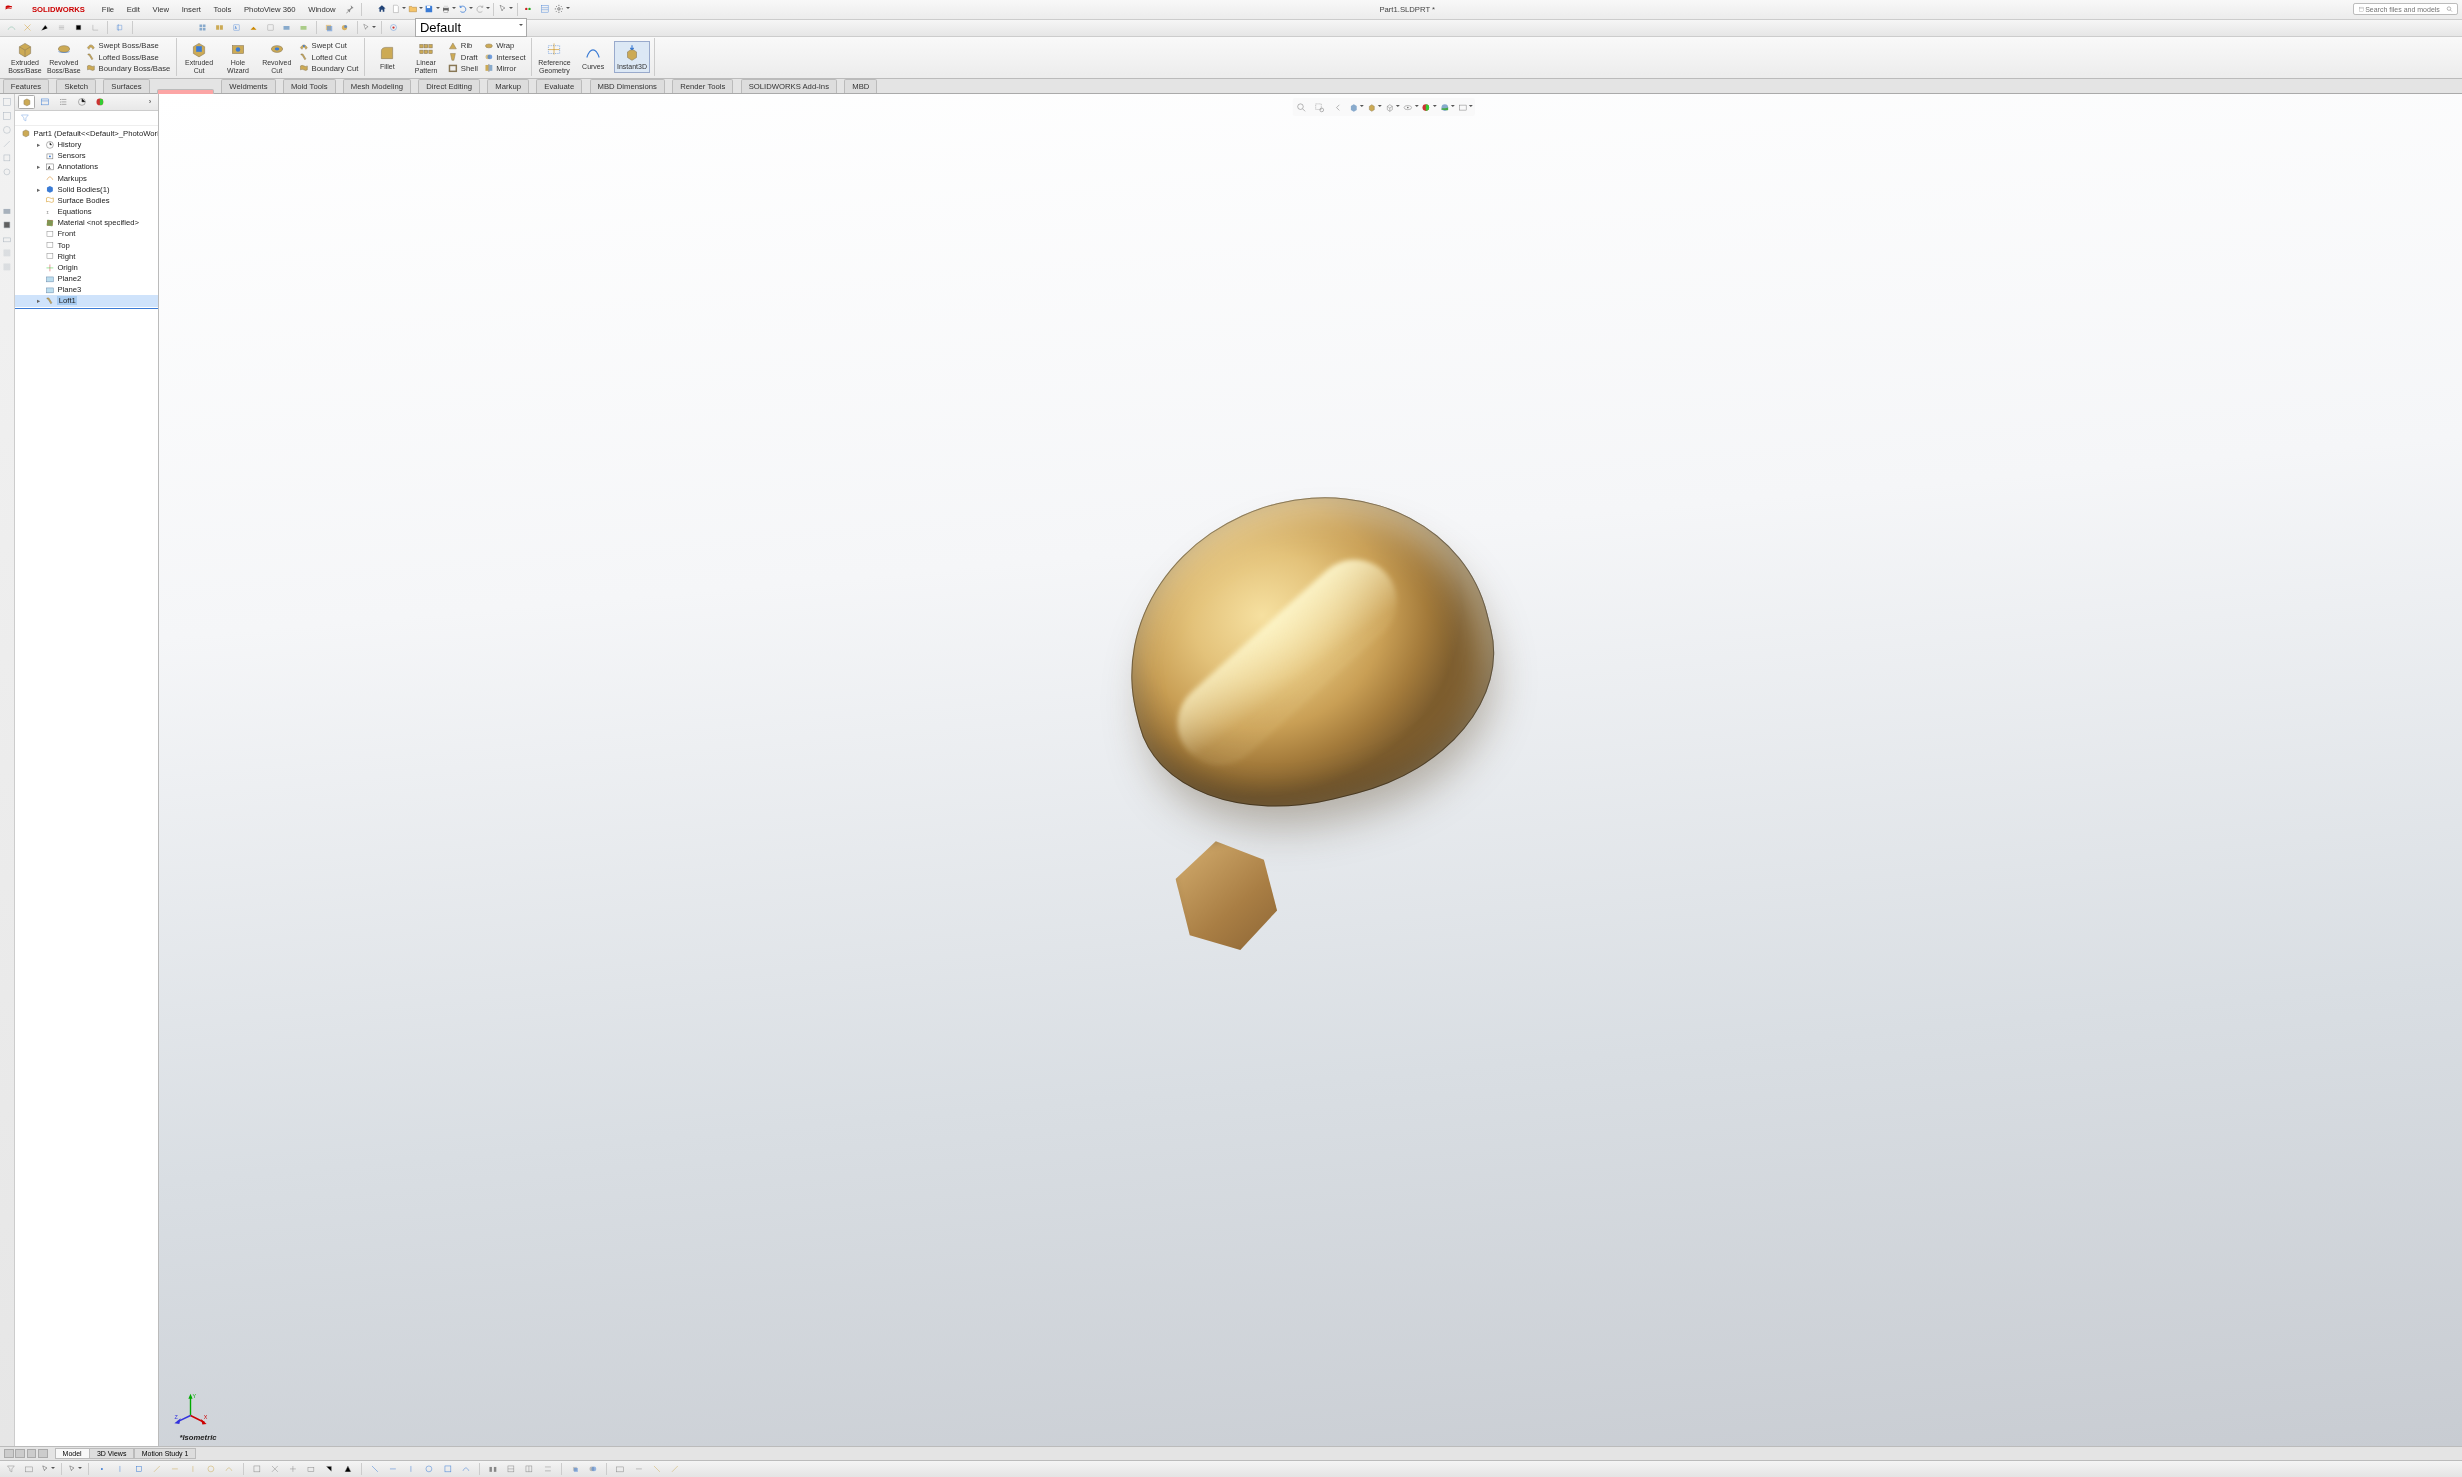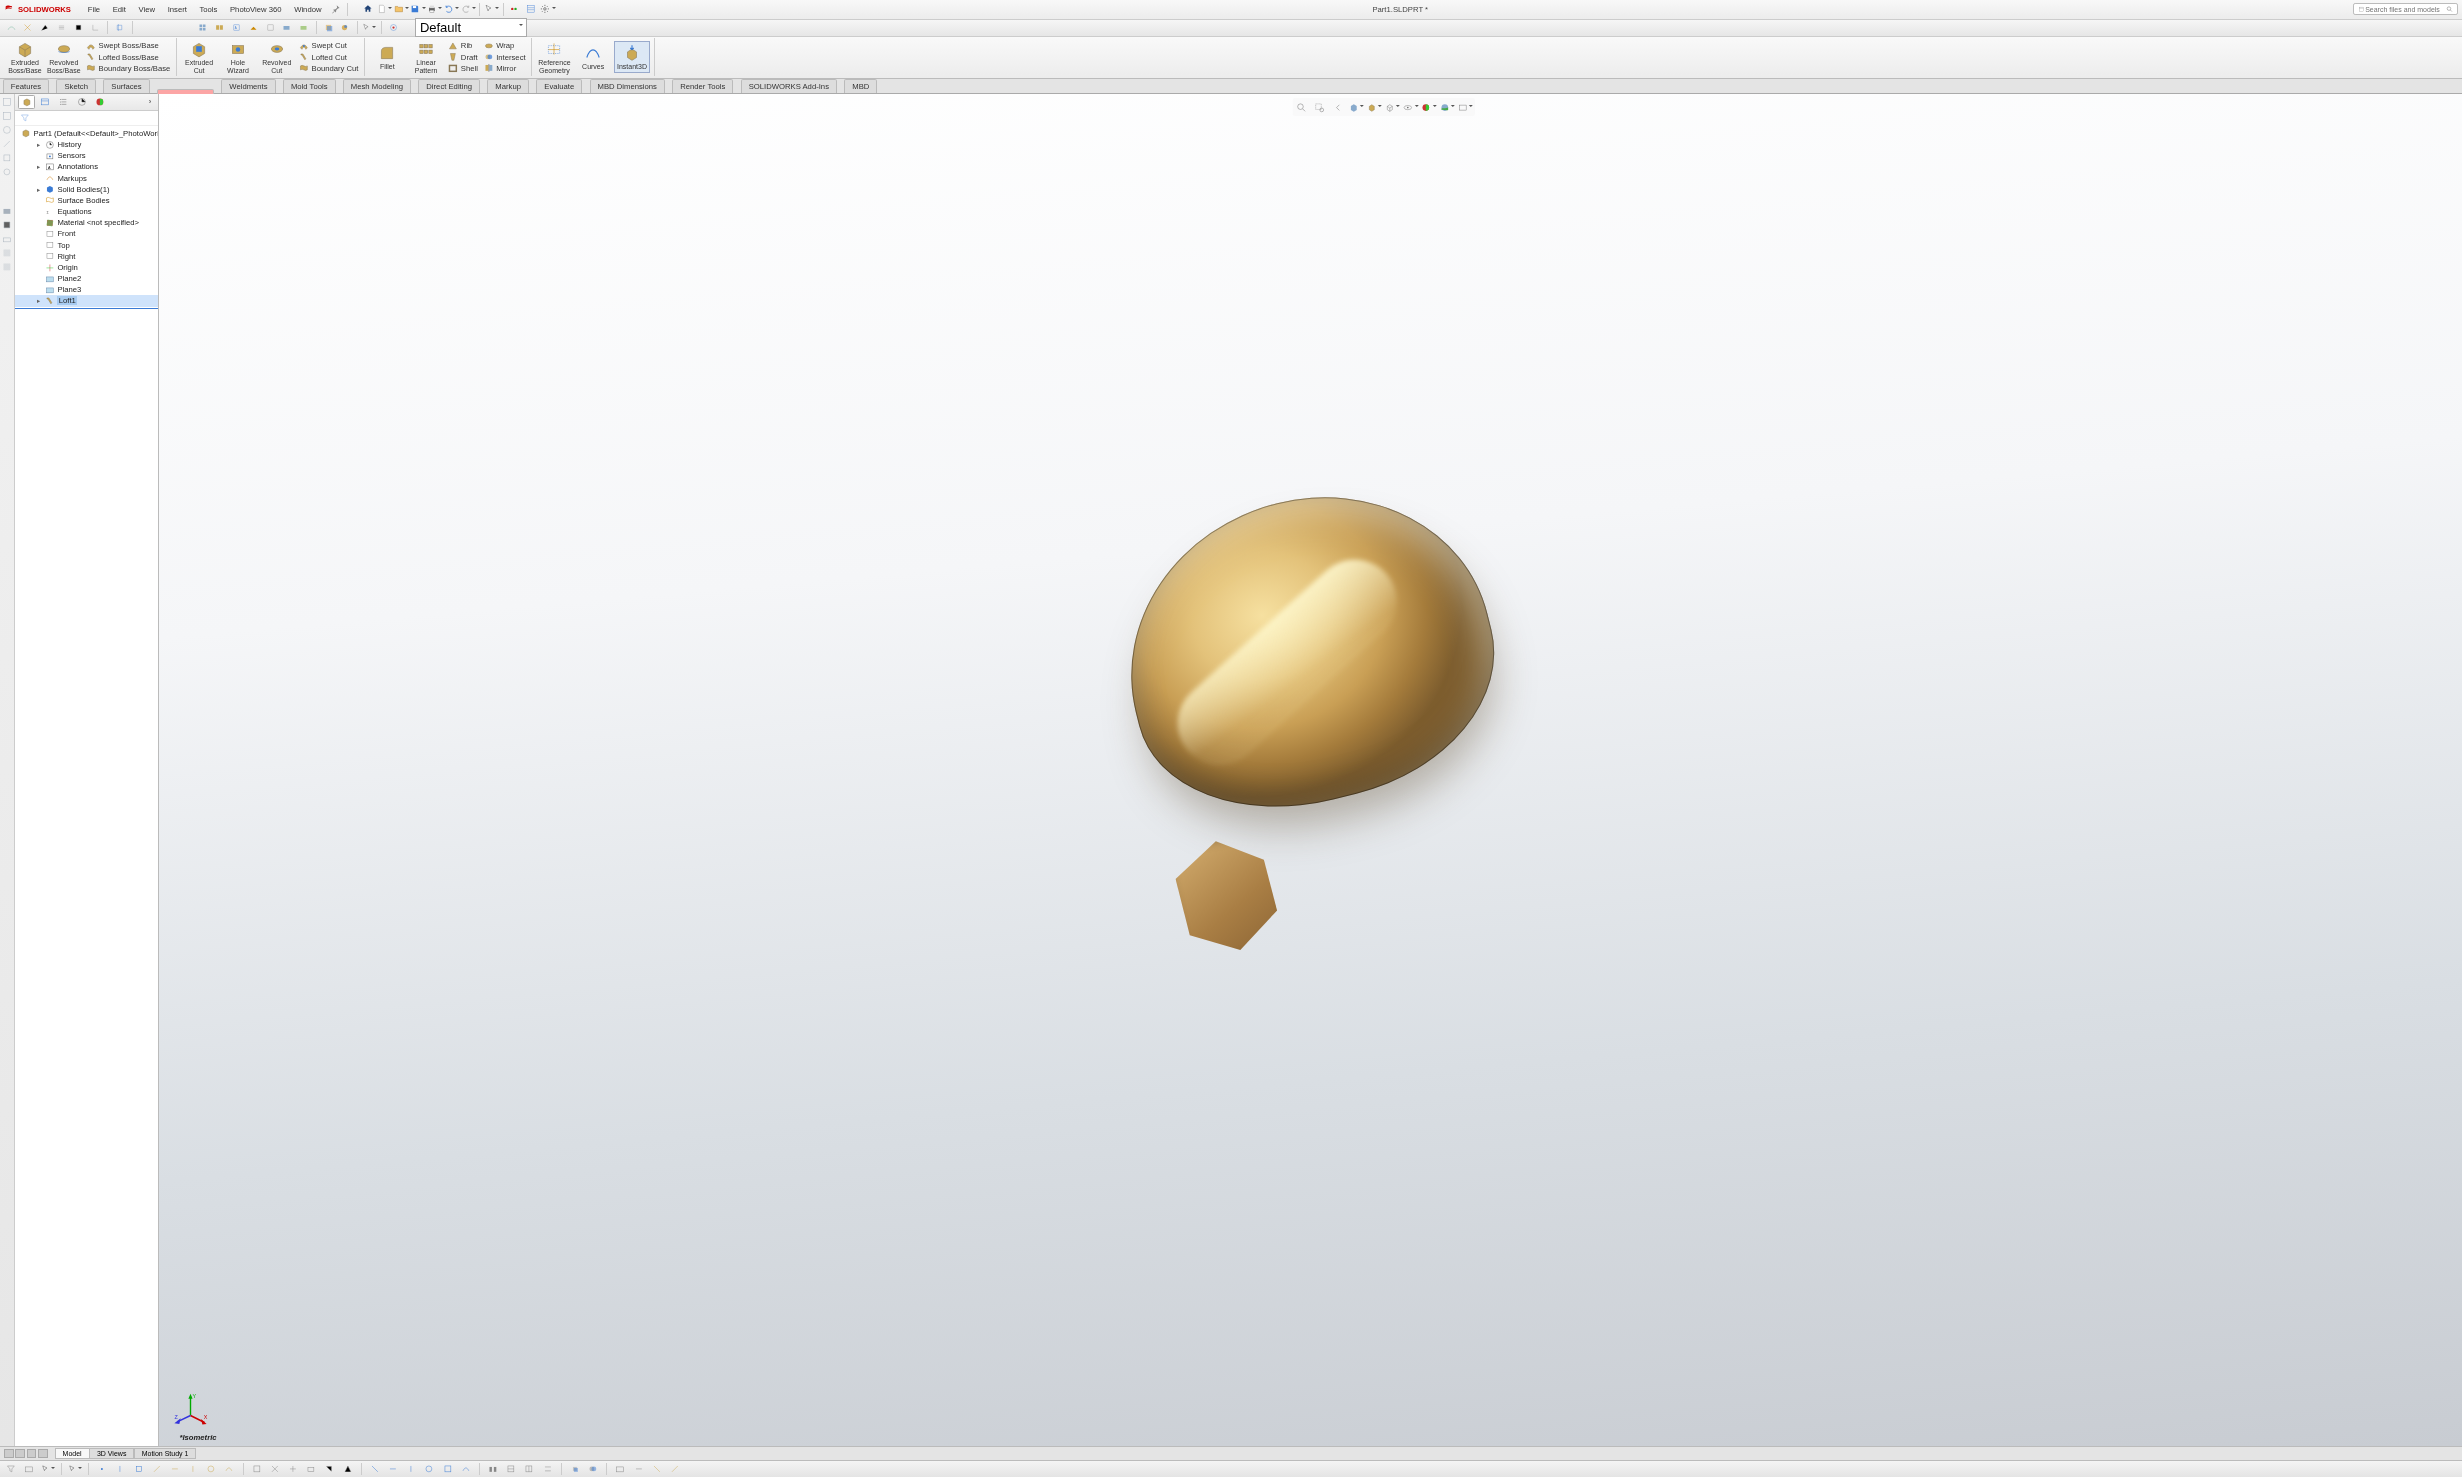--- a/index.html
+++ b/index.html
@@ -1,21 +1,21 @@
 <!DOCTYPE html>
 <html><head>
 <meta charset="utf-8">
 <style>
 *{box-sizing:border-box;margin:0;padding:0;font-family:"Segoe UI",Arial,sans-serif;font-size:7.7px;user-select:none}
 body{background:#e8e8e8;overflow:hidden}
 .app{display:flex;flex-direction:column;width:100vw;height:100vh;background:#f0f0f0}
 
 
 .titlebar{display:flex;align-items:center;height:19.6px;background:linear-gradient(#f8f8f8,#ececec);border-bottom:0.7px solid #ccc;padding:0 4.2px;gap:1.4px}
-.logo{display:flex;align-items:center;gap:4px;font-weight:bold;color:#c00;font-size:8.4px;margin-right:9.8px}
+.logo{display:flex;align-items:center;gap:18px;font-weight:bold;color:#c00;font-size:8.4px;margin-right:9.8px}
 .logo svg{width:9.8px;height:9.8px}
 .menu-item{padding:2.8px 5.6px;color:#333;cursor:default}
 .title-icons{display:flex;align-items:center;gap:1.4px;margin-left:8.4px}
 .tb-ico{width:15.4px;height:15.4px;display:flex;align-items:center;justify-content:center;border-radius:1.4px}
 .tb-ico svg{width:9.8px;height:9.8px}
 .tb-sep{width:0.7px;height:12.6px;background:#ccc;margin:0 2.1px}
 .docname{margin-left:auto;margin-right:108px;color:#444}
 .search{margin-left:auto;display:flex;align-items:center;background:#fff;border:0.7px solid #bbb;border-radius:2.1px;padding:0.7px 4.2px;width:105px}
 .search input{border:none;outline:none;width:100%;font-size:7px}
 

